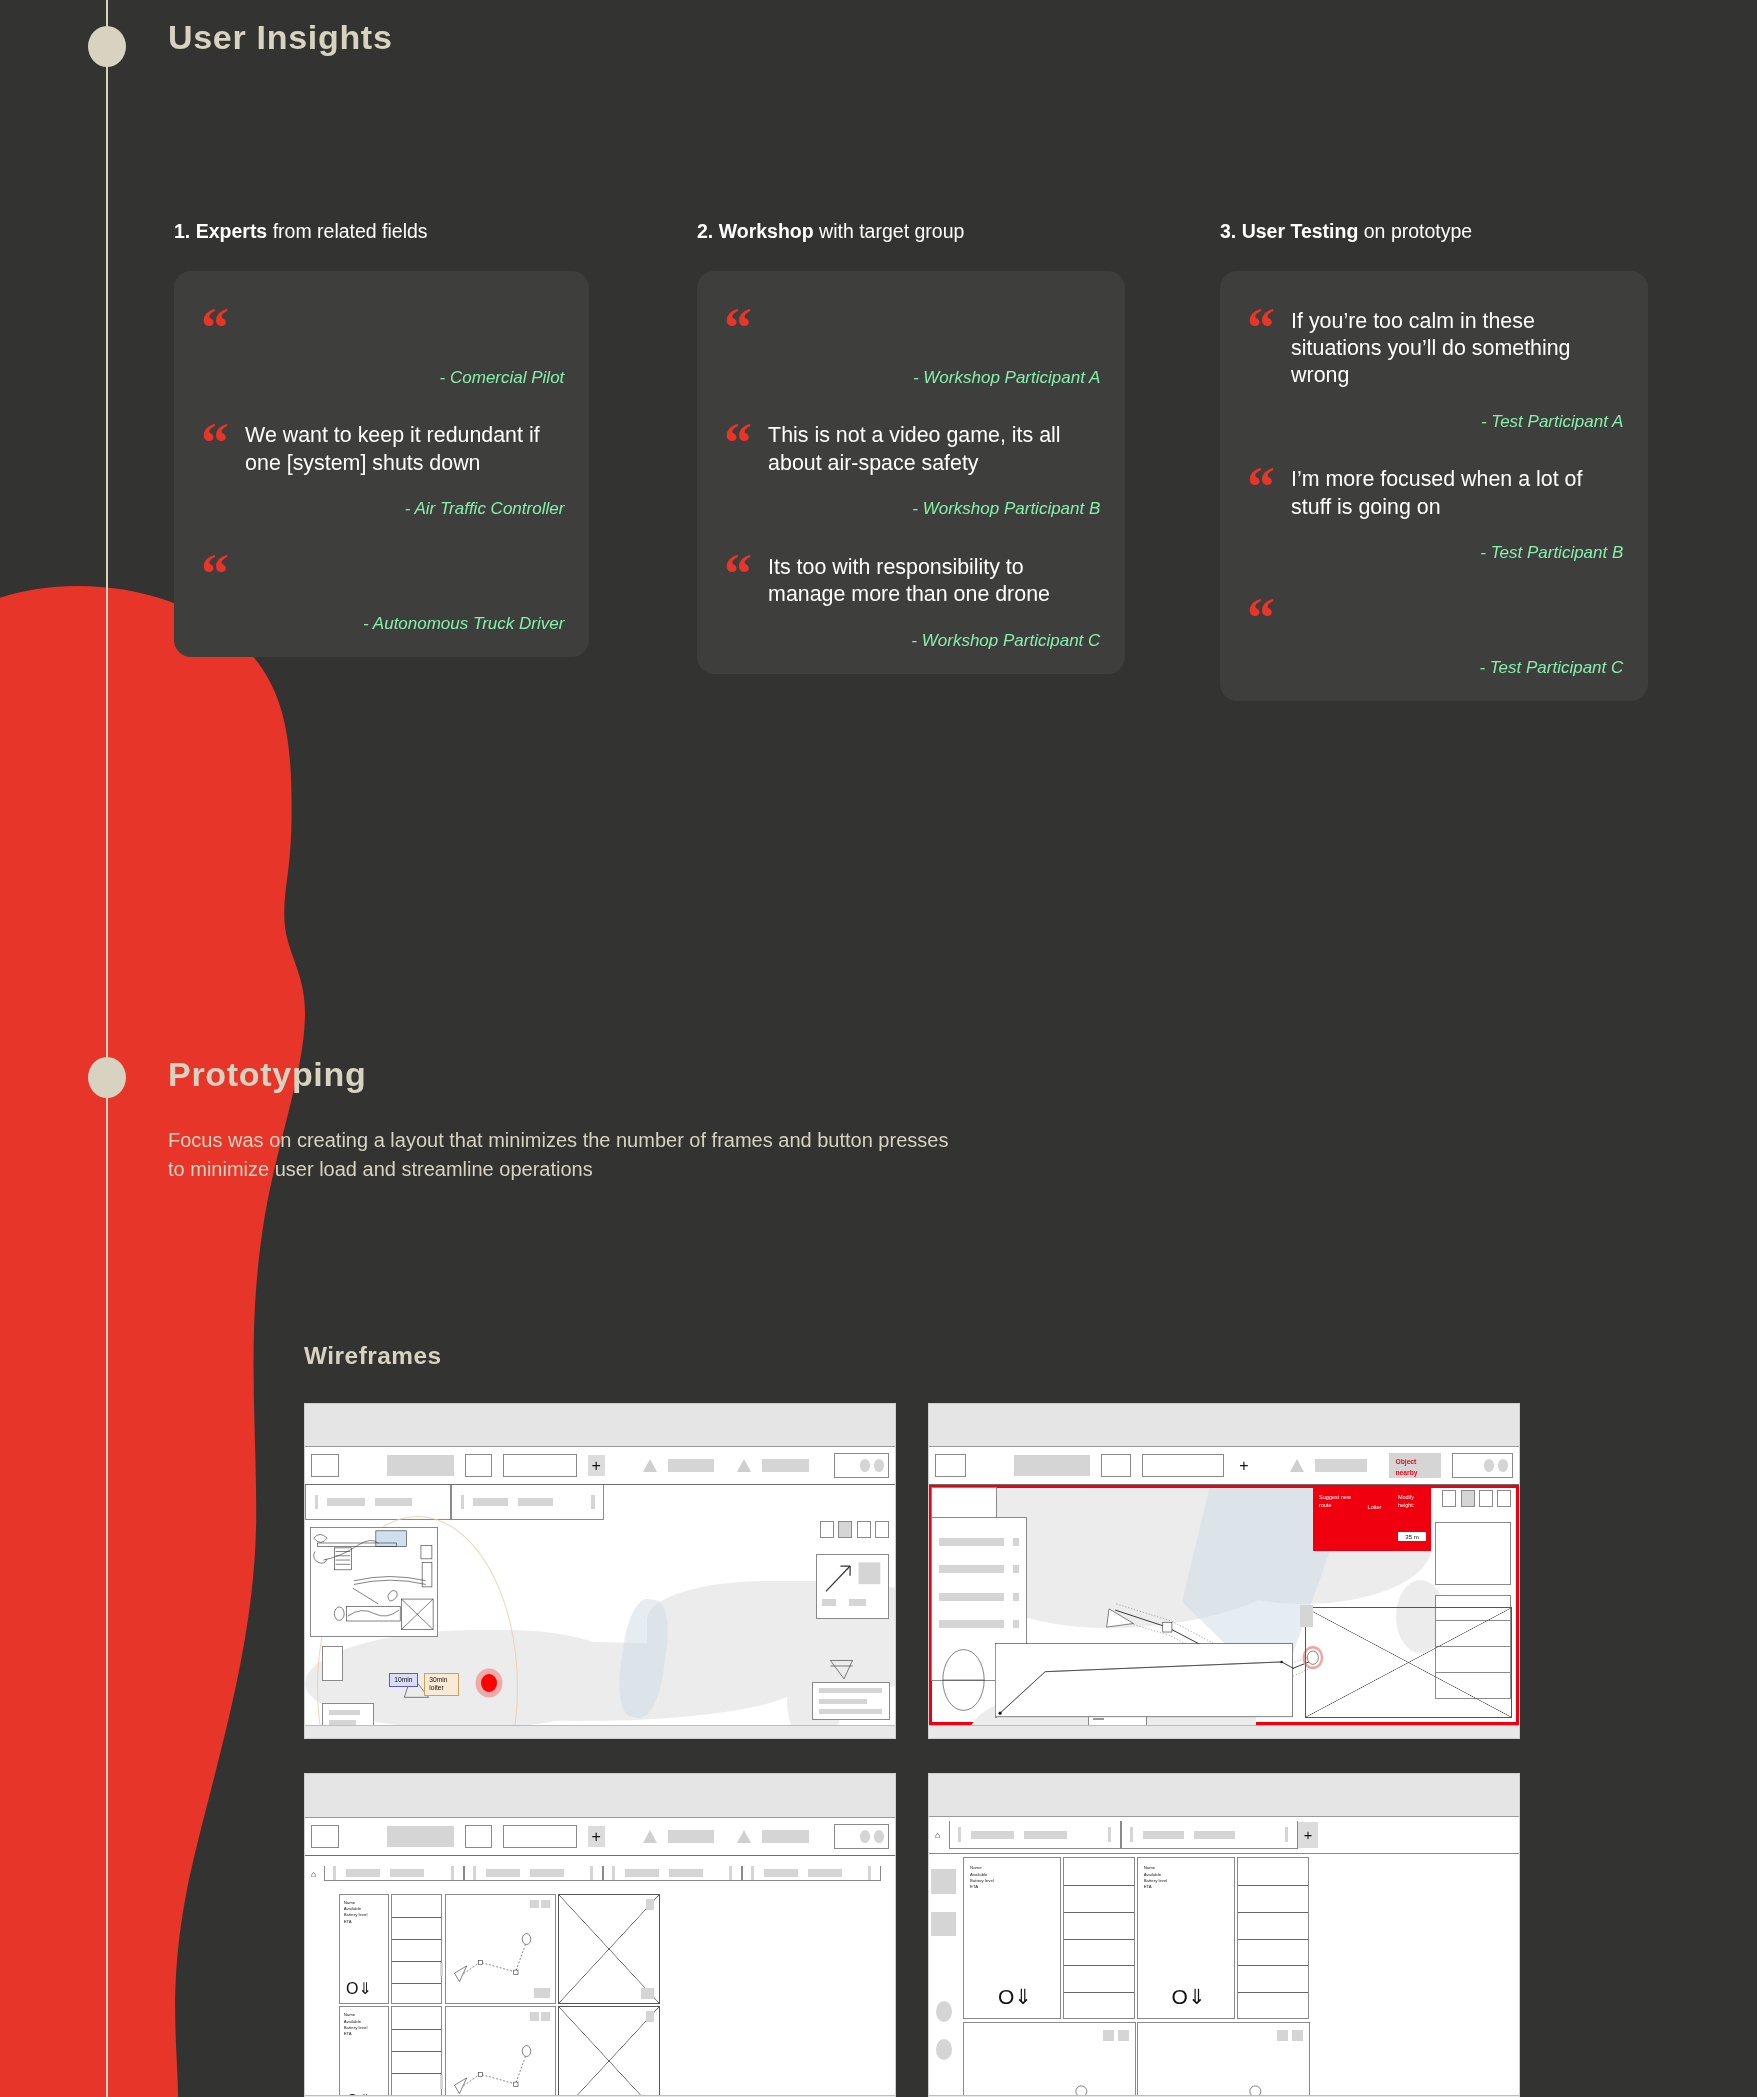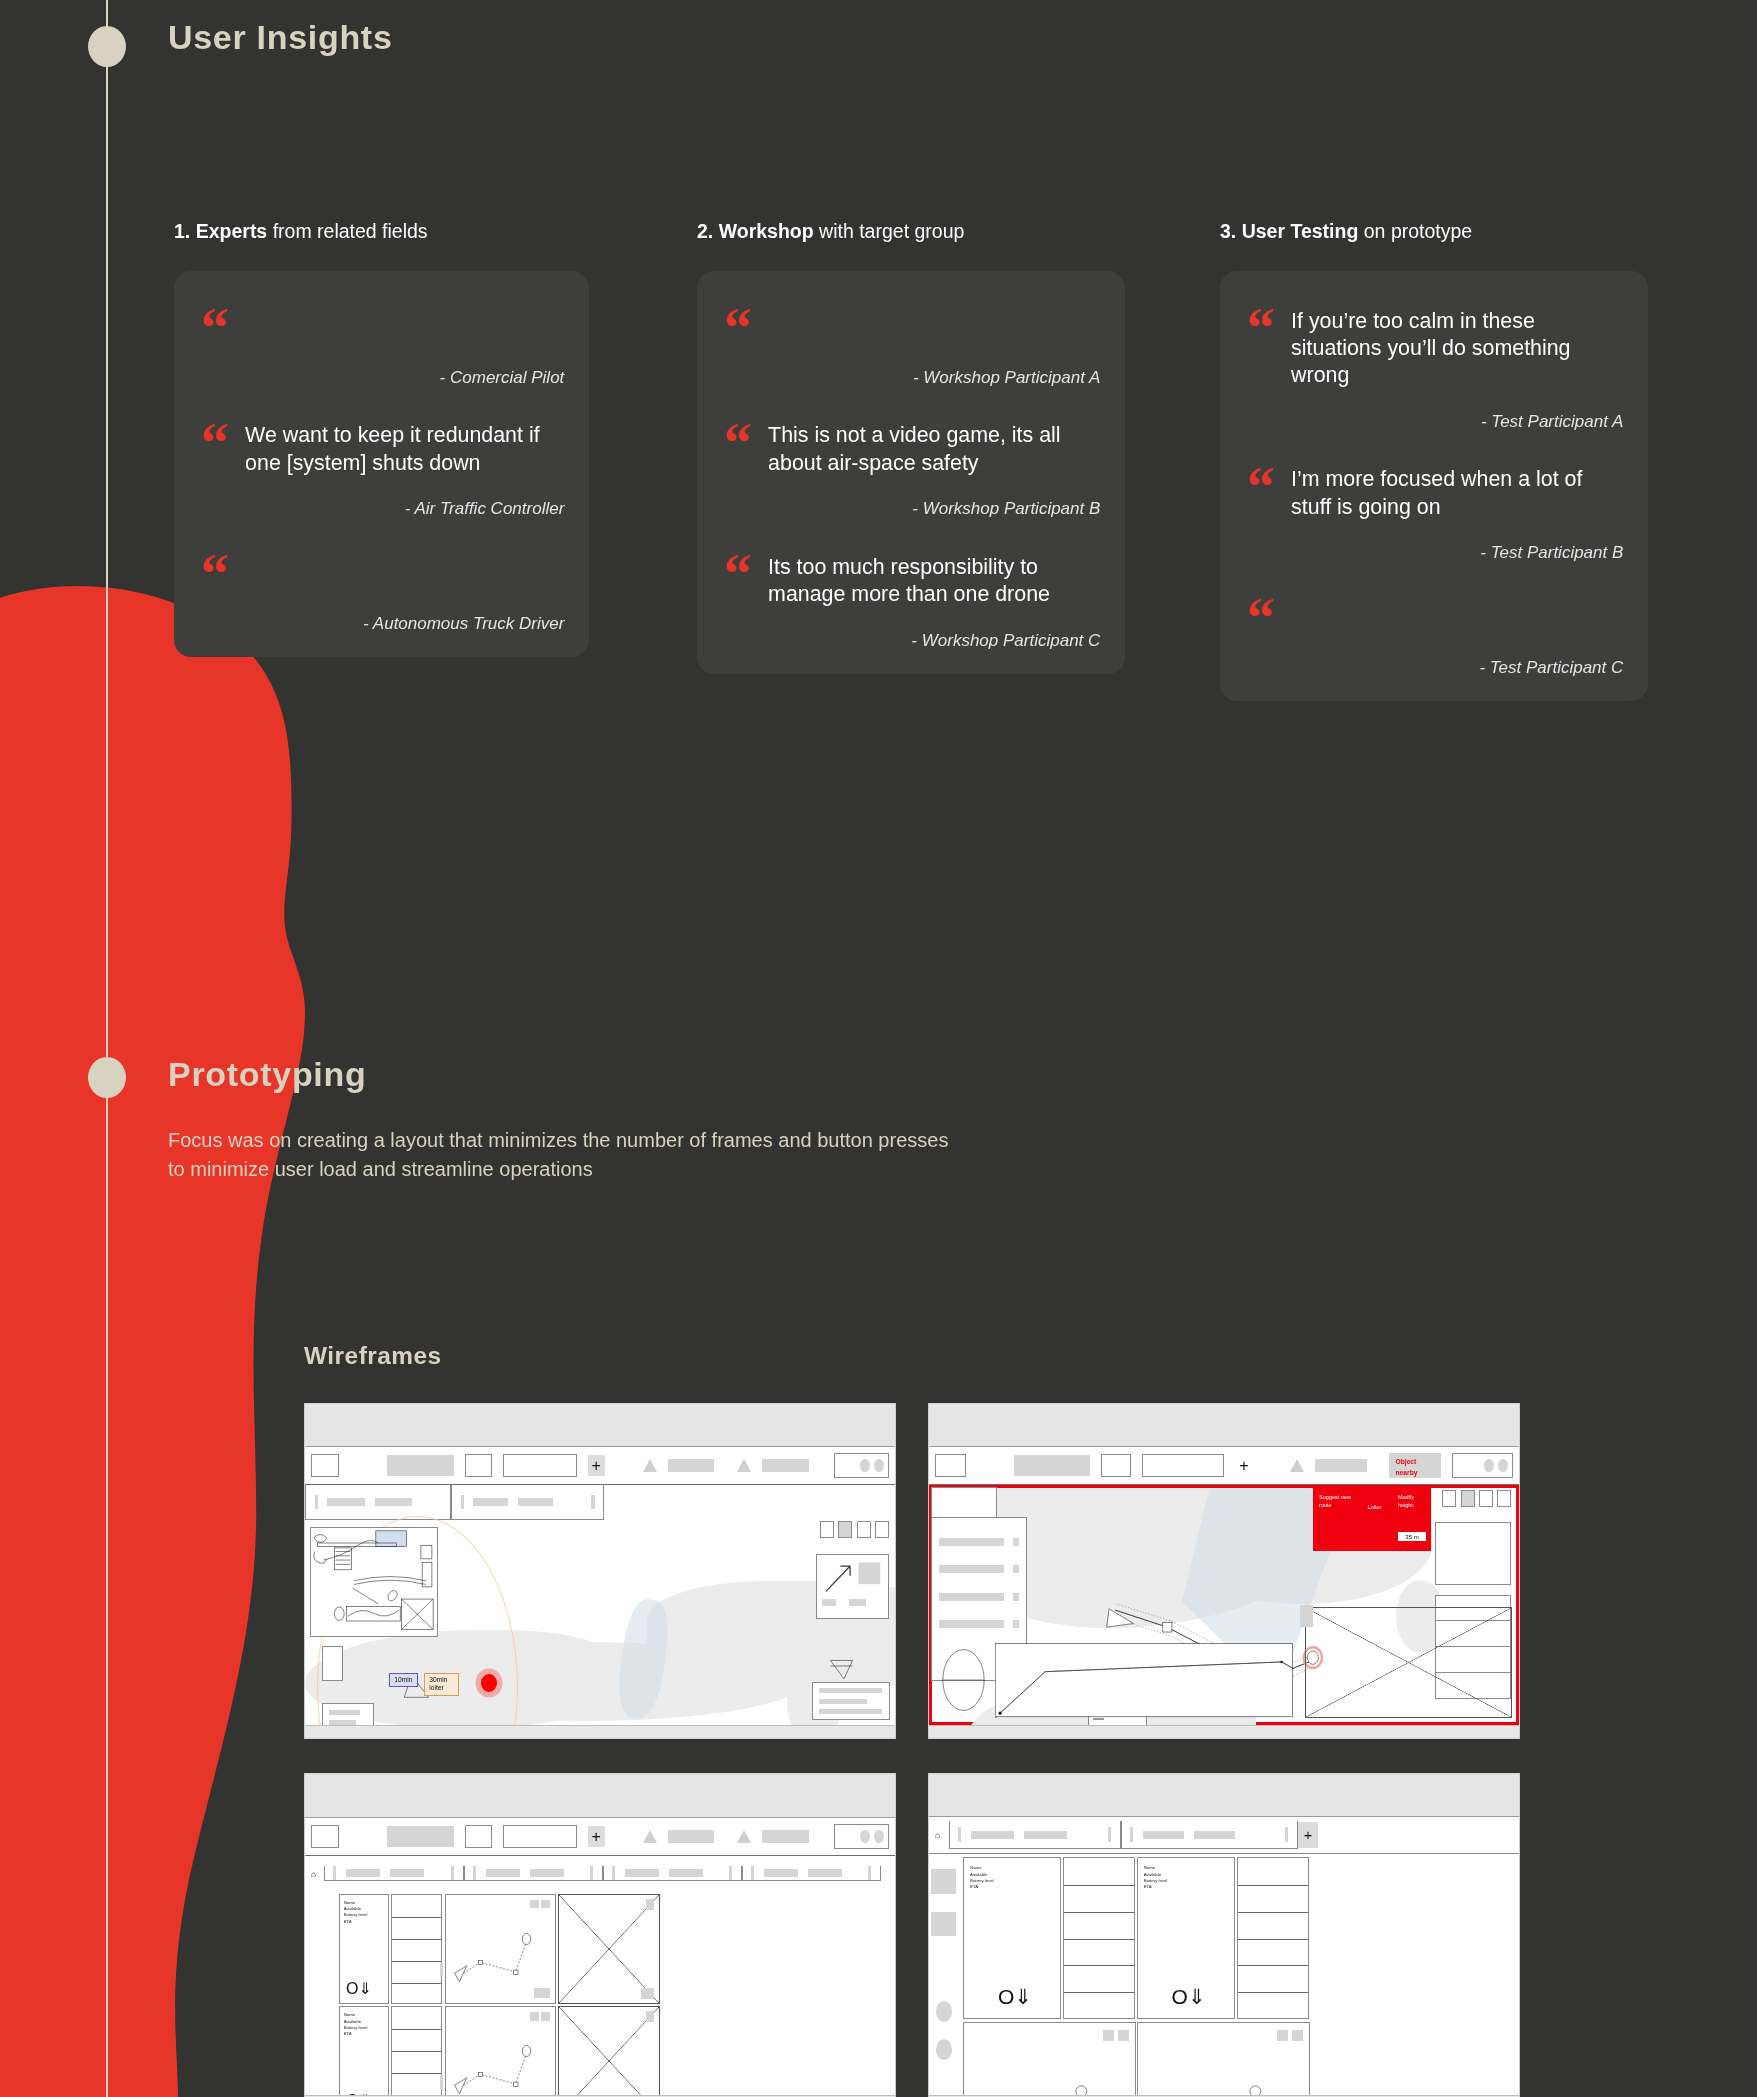--- a/index.html
+++ b/index.html
@@ -62,21 +62,21 @@
   }
   .quote {
     display:flex; gap:16px; align-items:flex-start; padding:13.4px 4.9px 6.1px 6.1px;
   }
   .qmark {
     color:#E8352A; font-size:56px; line-height:.62; font-weight:700;
     font-family:"Liberation Serif", serif; flex:0 0 auto; margin-top:3.7px;
   }
   .qtext { font-size:21.4px; line-height:1.28; color:#ffffff; font-weight:400; }
   .qauthor {
-    text-align:right; font-style:italic; font-size:17px; color:#e5e5e5;
+    text-align:right; font-style:italic; font-size:17px; color:#86efac;
     margin:16px 3.7px 21px 0; font-weight:400;
   }
   .quote-card .quote:first-child { padding-top:16px; }
   .qauthor:last-child { margin-bottom:4.9px; }
 
   
   .wf-grid {
     position:absolute; left:304px; top:1403px; width:1220px; z-index:5;
     display:grid; grid-template-columns:592px 592px; gap:34px 32px;
   }
@@ -173,21 +173,21 @@
         <span class="qmark">“</span>
       </div>
       <div class="qauthor">- Workshop Participant A</div>
       <div class="quote">
         <span class="qmark">“</span>
         <span class="qtext">This is not a video game, its all about air-space safety</span>
       </div>
       <div class="qauthor">- Workshop Participant B</div>
       <div class="quote">
         <span class="qmark">“</span>
-        <span class="qtext">Its too much responsibility to manage more than one drone</span>
+        <span class="qtext">Its too with responsibility to manage more than one drone</span>
       </div>
       <div class="qauthor">- Workshop Participant C</div>
     </div>
   </div>
 
   <div></div>
 
   <div class="col">
     <div class="col-head">
       <b>3. User Testing</b><span> on prototype</span>

